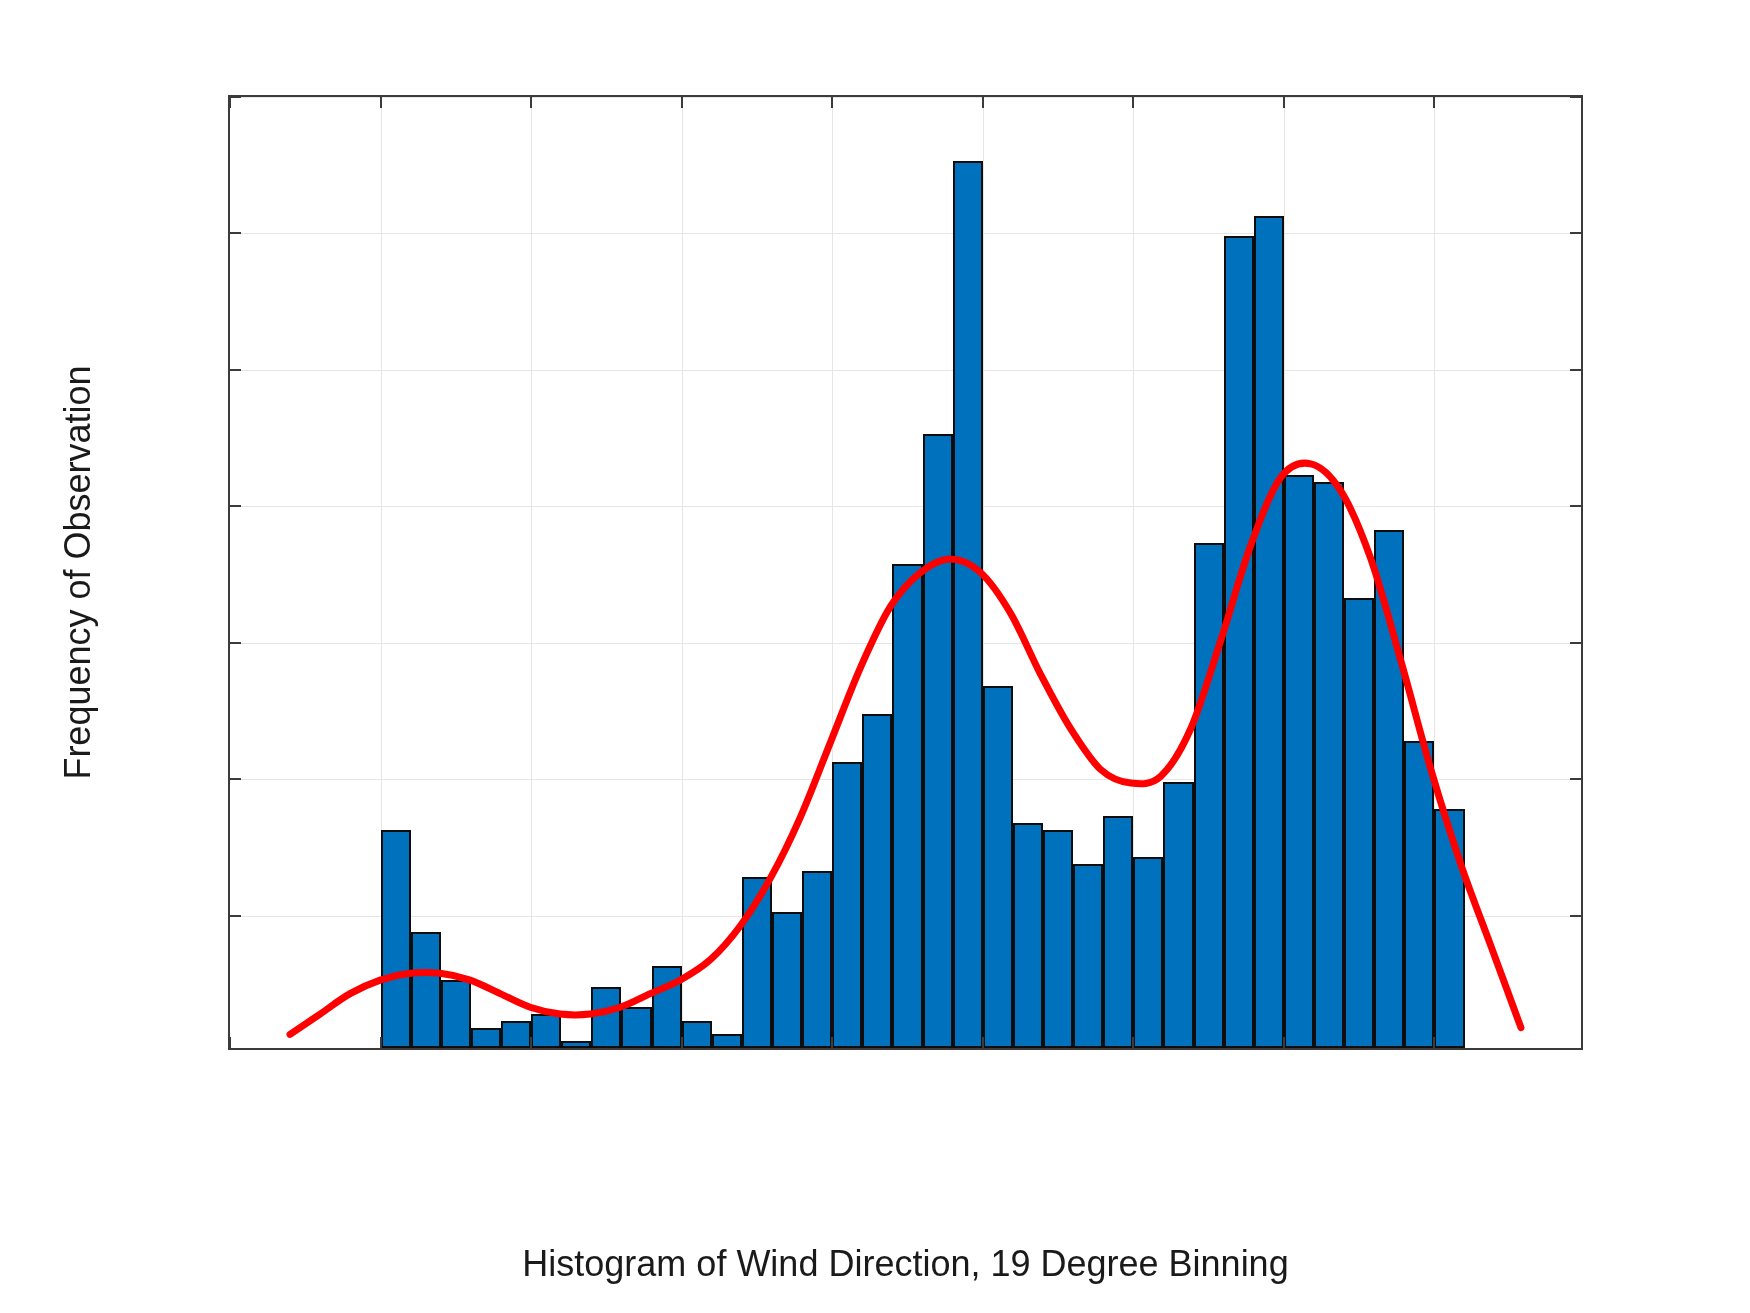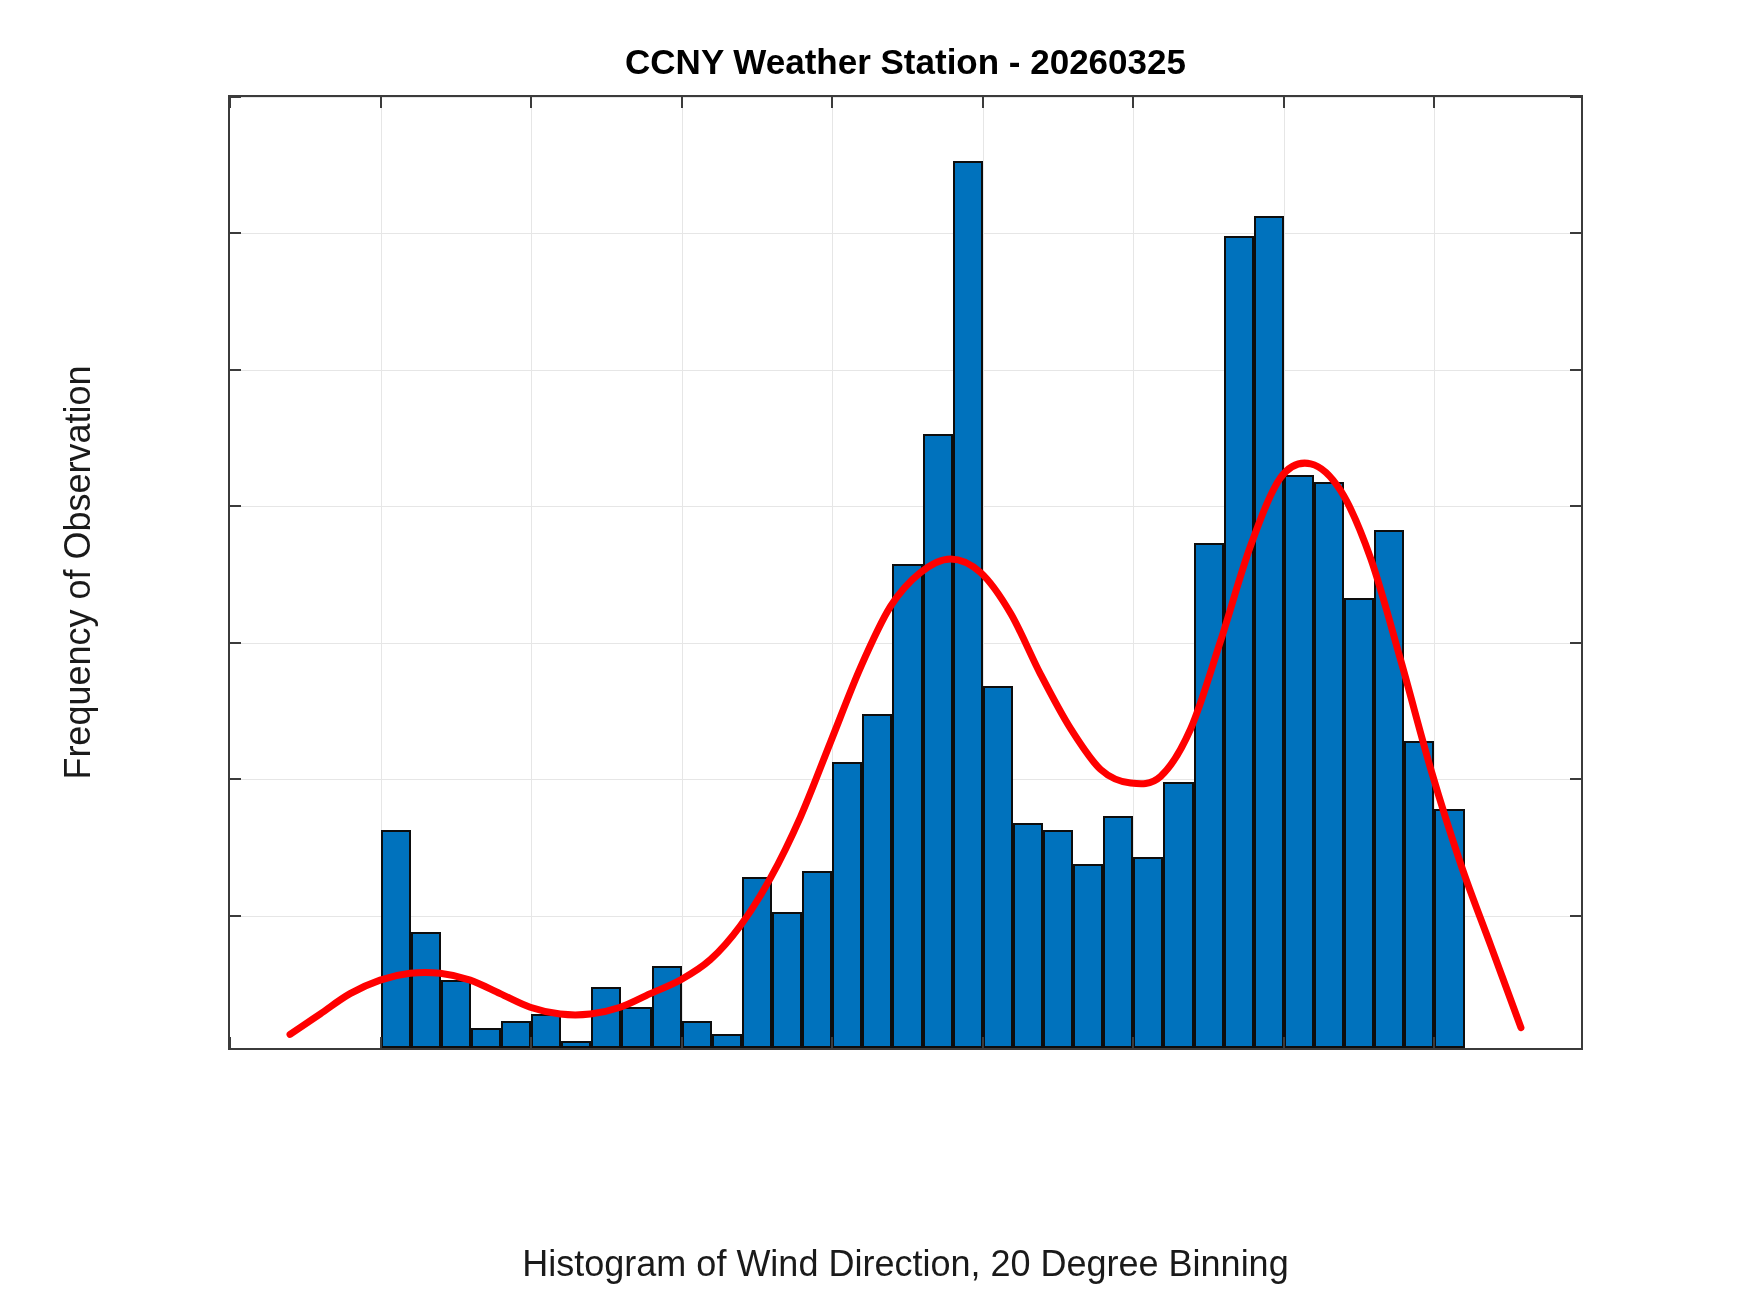--- a/index.html
+++ b/index.html
@@ -63,21 +63,20 @@
     text-align:center;font-size:36px;color:#1a1a1a;white-space:nowrap;
   }
 
   #overlay{position:absolute;left:0;top:0;width:100%;height:100%;pointer-events:none;}
 </style>
 </head>
 <body>
 
 <div id="root">
 
-  <div id="title">CCNY Weather Station - 20260325</div>
 
   <div id="plot">
     <div id="gridlines">
         <div class="gl gl-h" style="top: 818.571px;"></div>
         <div class="gl gl-h" style="top: 682.143px;"></div>
         <div class="gl gl-h" style="top: 545.714px;"></div>
         <div class="gl gl-h" style="top: 409.286px;"></div>
         <div class="gl gl-h" style="top: 272.857px;"></div>
         <div class="gl gl-h" style="top: 136.429px;"></div>
         <div class="gl gl-h" style="top: 0px;"></div>
@@ -166,15 +165,15 @@
         <div class="tick-xt" style="left: 1203.44px;"></div>
       </div>
     <div id="ylabels"></div>
     <div id="xlabels"></div>
   </div>
 
   <div id="ytitle-outer">
     <div id="ytitle-inner">Frequency of Observation</div>
   </div>
 
-  <div id="xtitle">Histogram of Wind Direction, 20 Degree Binning</div>
+  <div id="xtitle">Histogram of Wind Direction, 19 Degree Binning</div>
 
 </div>
 
 </body></html>

